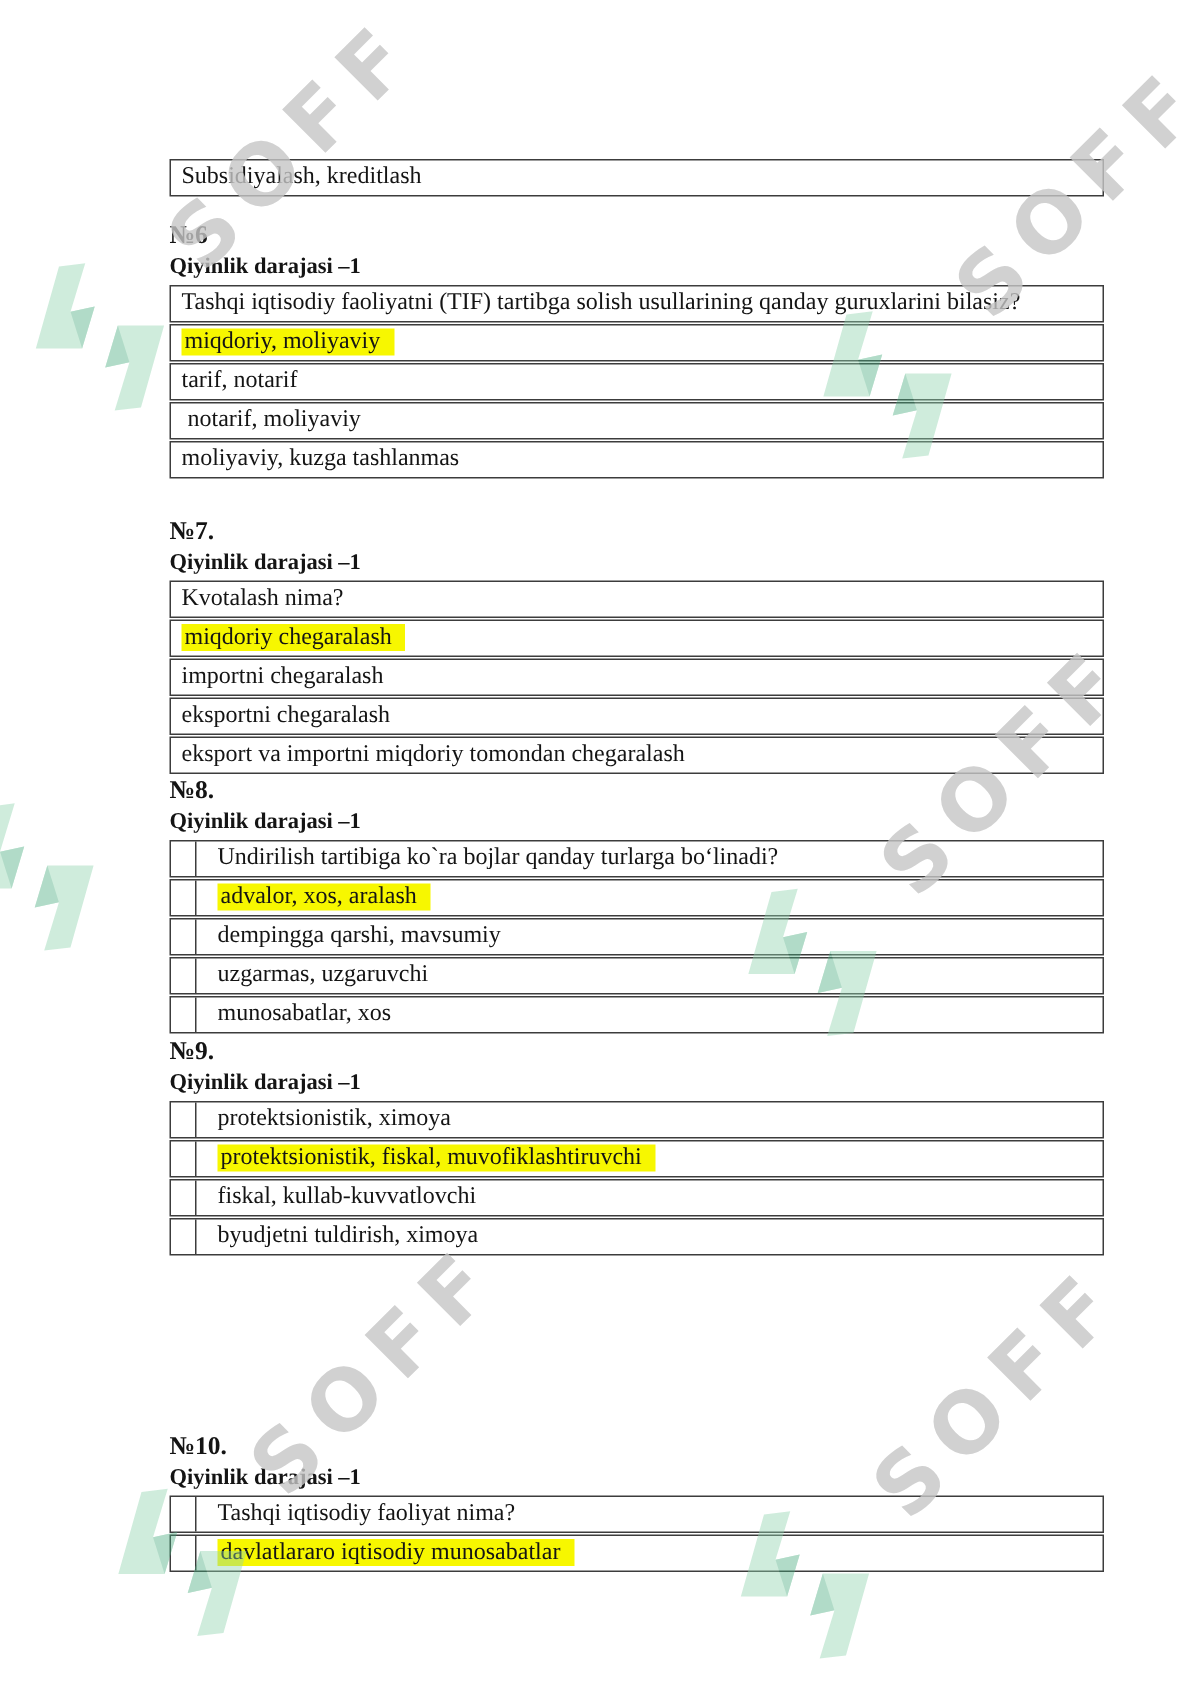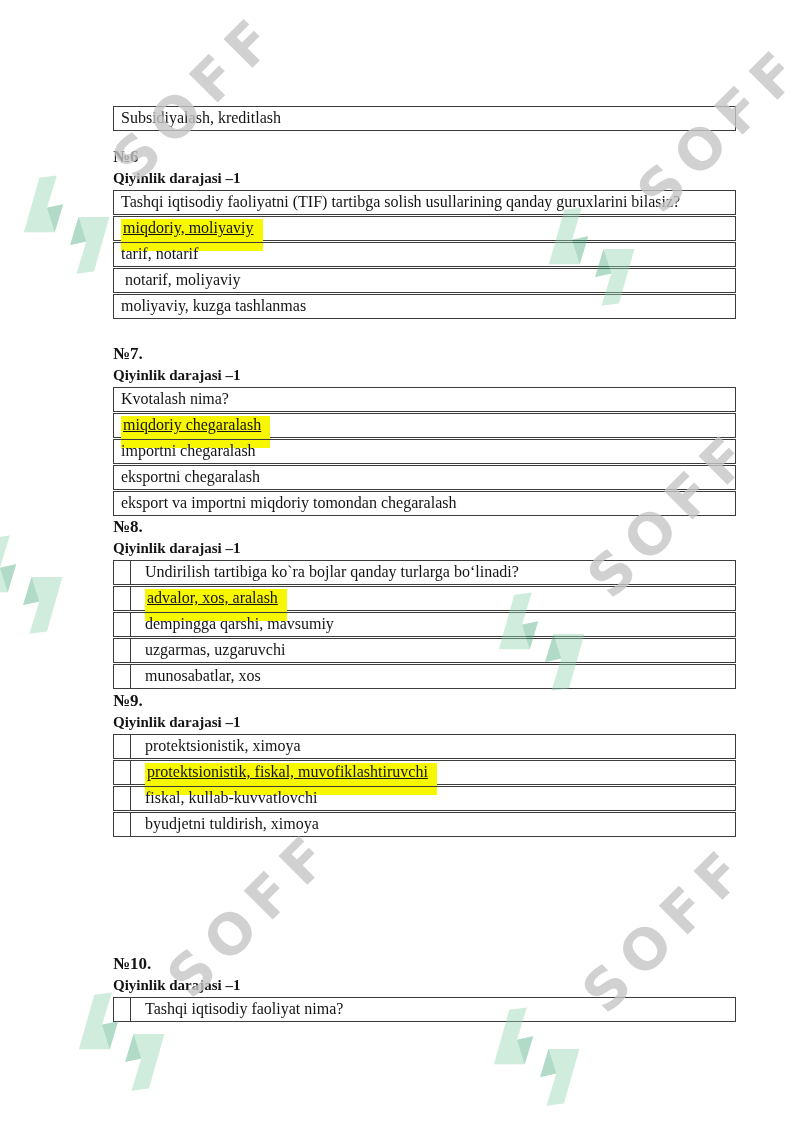--- a/index.html
+++ b/index.html
@@ -14,21 +14,21 @@
   .tbl{display:flex;flex-direction:column;gap:1px;margin-top:3px;}
   .row{
     position:relative;border:1px solid var(--bord,#3c3c3c);background:transparent;
     padding:1px 6px 3px 7px;font-size:16px;line-height:19px;white-space:pre-wrap;
   }
   .tbl.cols .row{padding-left:31px;}
   .tbl.cols .row::before{
     content:"";position:absolute;left:16px;top:0;bottom:0;
     border-left:1px solid var(--bord,#3c3c3c);
   }
-  .hl{background:var(--hl,#f7f700);padding:0 9px 15px 2px;text-decoration:underline;}
+  .hl{background:var(--hl,#f7f700);padding:0 9px 1px 2px;}
   
   .wm{
     position:absolute;display:flex;align-items:center;gap:26px;
     transform:rotate(-45deg);transform-origin:52px 57px;pointer-events:none;z-index:5;
   }
   .wm-logo{width:104px;height:114px;opacity:.42;flex:0 0 auto;}
   .wm-text{
     font-family:"DejaVu Sans",sans-serif;font-weight:bold;font-size:56px;
     letter-spacing:11px;color:var(--wmtext,#c6c6c6);opacity:.8;white-space:nowrap;
   }
@@ -90,20 +90,21 @@
       <div class="row"><span>fiskal, kullab-kuvvatlovchi</span></div>
       <div class="row"><span>byudjetni tuldirish, ximoya</span></div>
     </div>
   </div>
 
   <div class="sec" style="top:954px">
     <div class="qnum">№10.</div>
     <div class="qdiff">Qiyinlik darajasi –1</div>
     <div class="tbl cols">
       <div class="row"><span>Tashqi iqtisodiy faoliyat nima?</span></div>
+      <div class="row"><span class="hl">davlatlararo iqtisodiy munosabatlar</span></div>
     </div>
   </div>
 
   <div class="wm" style="left:15px;top:168px">
     <svg class="wm-logo" viewBox="0 0 100 115">
       <path d="M64,4 L14,32 L36,54 L62,40 L48,31 L78,15 Z" style="fill:var(--logo1,#8fd4ae)"></path>
       <path d="M36,110 L86,82 L64,60 L38,74 L52,83 L22,99 Z" style="fill:var(--logo1,#8fd4ae)"></path>
       <path d="M36,54 L62,40 L48,31 Z" style="fill:var(--logo2,#47ab7d)"></path>
       <path d="M64,60 L38,74 L52,83 Z" style="fill:var(--logo2,#47ab7d)"></path>
     </svg>

